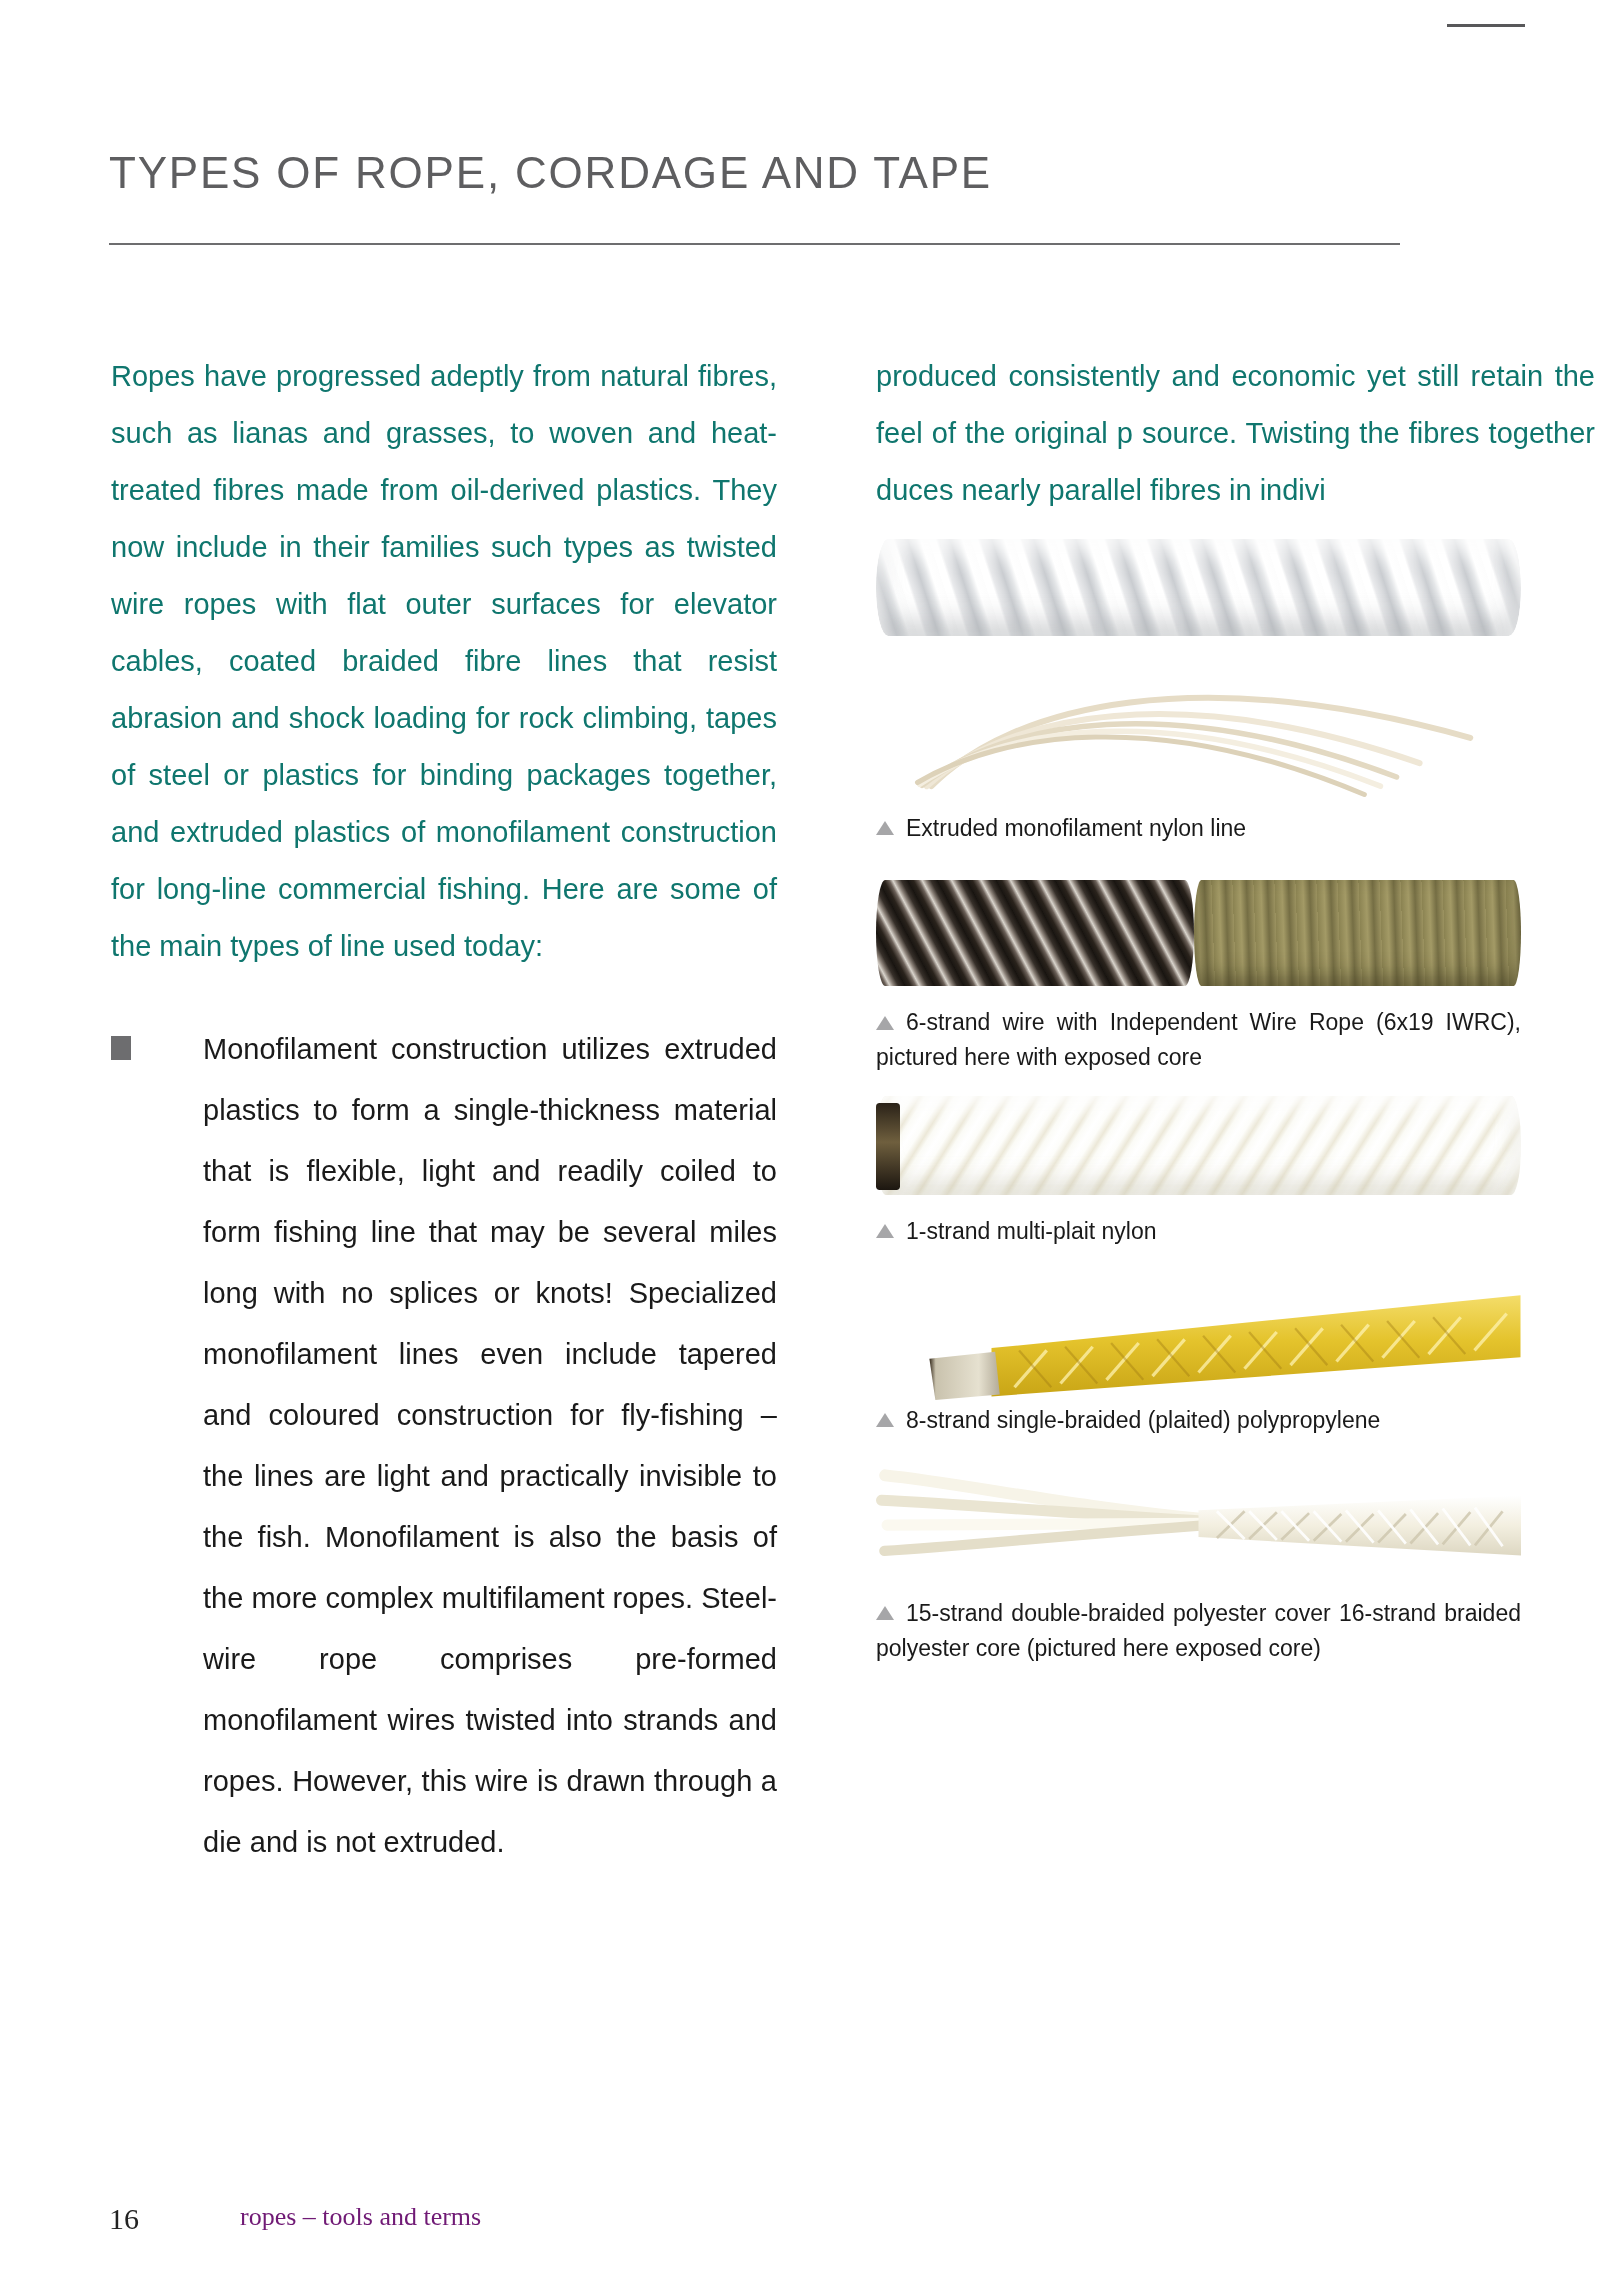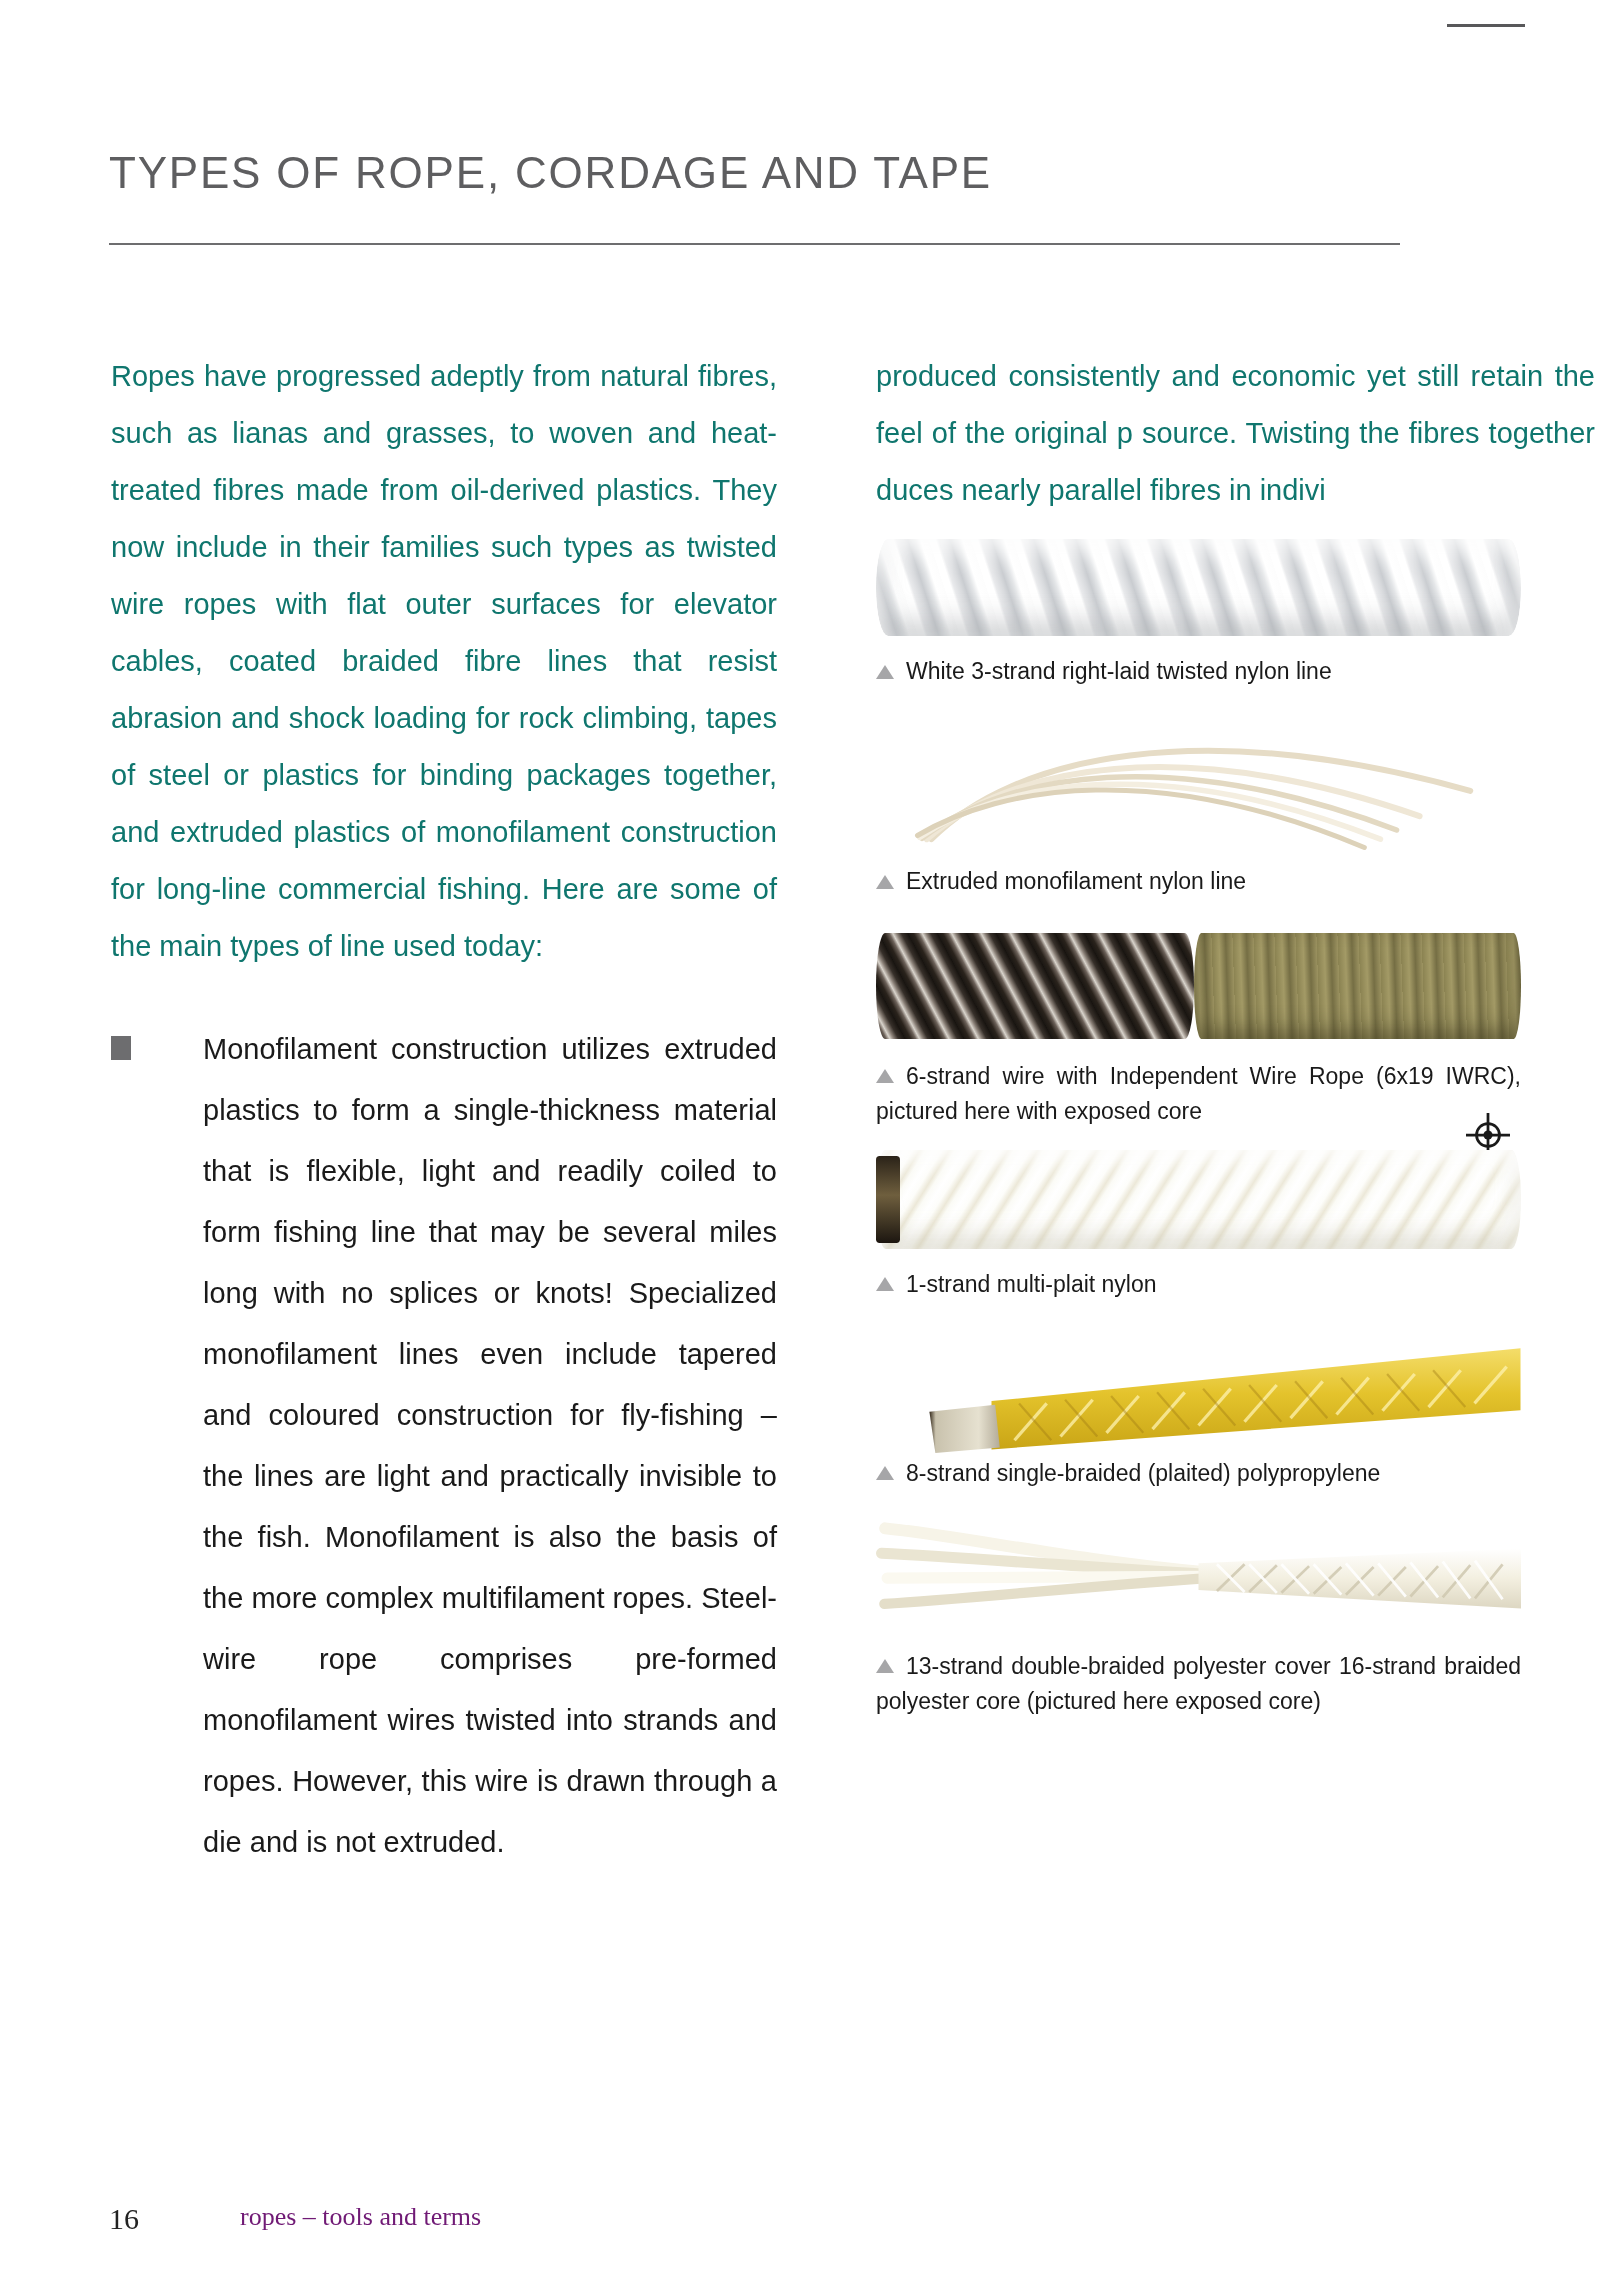--- a/index.html
+++ b/index.html
@@ -279,23 +279,20 @@
     </div>
   </div>
 
   <div class="col-right">
 
     <p class="body-par" style="width:719px;">produced consistently and economic yet still retain the feel of the original p source. Twisting the fibres together duces nearly parallel fibres in indivi</p>
 
     <div class="figure" style="margin-top:20px;">
       <div class="fig-img">
         <div class="rope-twist"></div>
-      </div>
-      <div class="caption" style="margin-top:18.4px;">
-        <span class="tri"></span><span>White 3-strand right-laid twisted nylon line</span>
       </div>
     </div>
 
     <div class="figure" style="margin-top:12px;">
       <div class="fig-img mono-wrap">
         <svg width="645" height="152" viewBox="0 0 1400 330">
           <g fill="none" stroke-linecap="round">
             <path d="M120 300 C 300 120, 700 30, 1290 195" stroke="#e6dcc6" stroke-width="13"></path>
             <path d="M110 300 C 290 140, 660 70, 1180 250" stroke="#efe7d6" stroke-width="13"></path>
             <path d="M100 298 C 285 155, 640 95, 1130 280" stroke="#e3d9c2" stroke-width="12"></path>
@@ -419,21 +416,21 @@
               <path d="M950 120 L1010 186"></path>
             <path d="M1020 118 L1080 188"></path>
               <path d="M1090 118 L1150 190"></path>
             <path d="M1160 116 L1220 192"></path>
               <path d="M1230 114 L1290 194"></path>
             <path d="M1300 112 L1360 196"></path>
           </g>
         </svg>
       </div>
       <div class="caption" style="margin-top:11px;">
-        <span class="tri"></span><span>13-strand double-braided polyester cover 16-strand braided polyester core (pictured here exposed core)</span>
+        <span class="tri"></span><span>15-strand double-braided polyester cover 16-strand braided polyester core (pictured here exposed core)</span>
       </div>
     </div>
 
   </div>
 
   <div class="folio">16</div>
   <div class="running-foot">ropes – tools and terms</div>
 
 </div>
 

